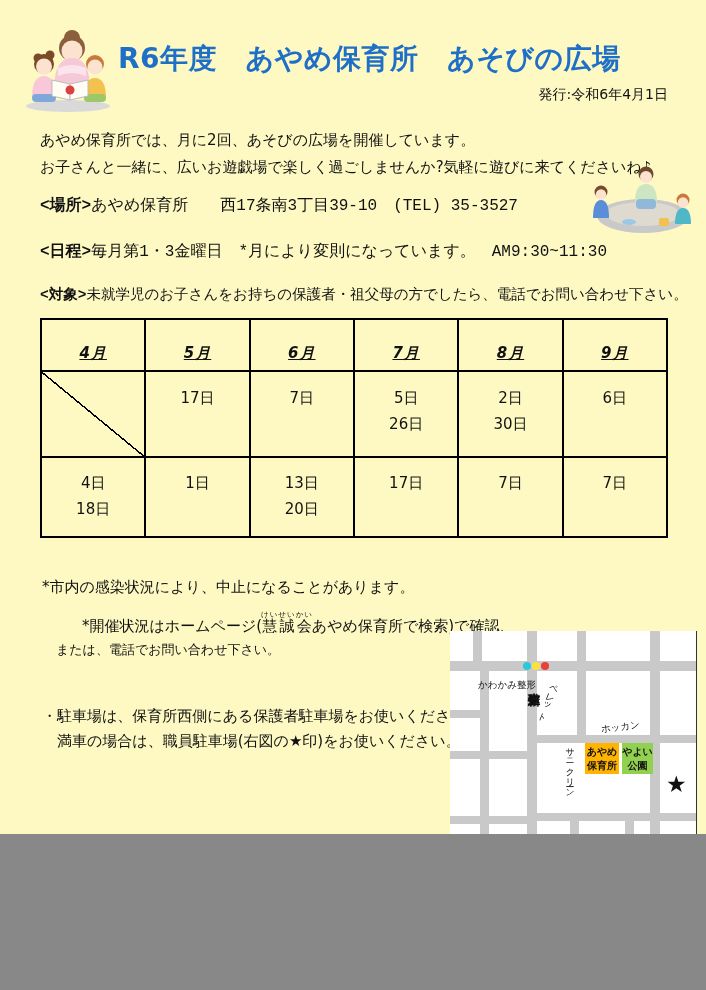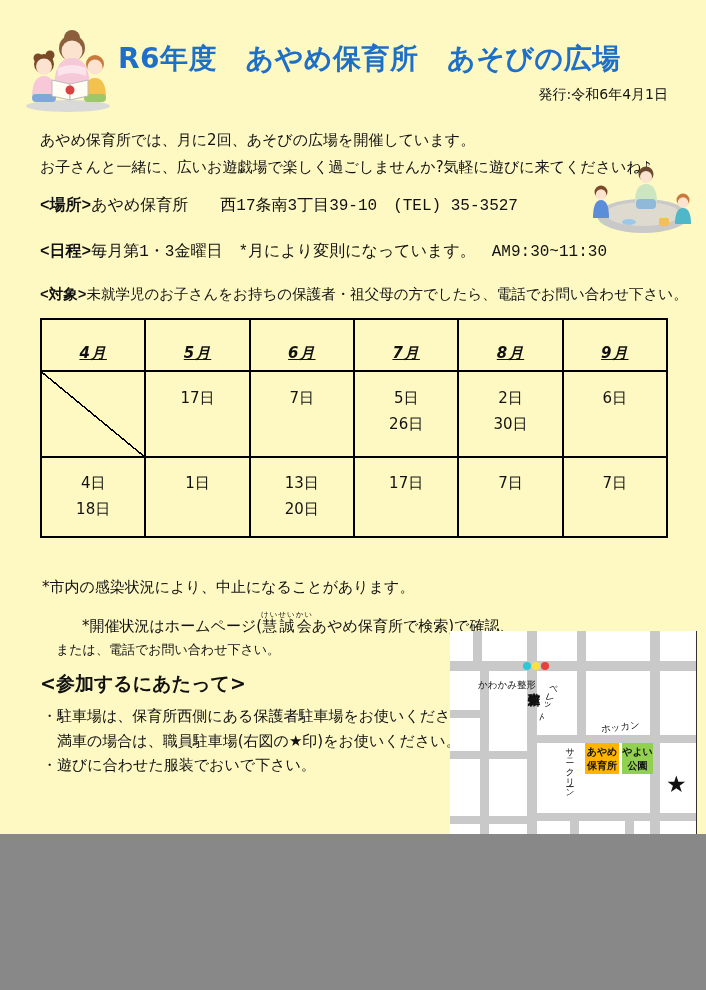--- a/index.html
+++ b/index.html
@@ -166,25 +166,23 @@
             <div>7日</div>
           </td>
     </tr>
   </tbody>
     </table>
 
   <div class="abs note1">*市内の感染状況により、中止になることがあります。</div>
   <div class="abs note2"><span>*開催状況はホームページ(</span><ruby><span>慧誠会</span><rt>けいせいかい</rt></ruby><span>あやめ保育所で検索)で確認、</span></div>
   <div class="abs note2b">または、電話でお問い合わせ下さい。</div>
 
-  <div class="abs sec-head h-join">&lt;参加するにあたって&gt;</div>
   <div class="abs bullets">
     <div>・駐車場は、保育所西側にある保護者駐車場をお使いください。</div>
     <div>　満車の場合は、職員駐車場(右図の★印)をお使いください。</div>
-    <div>・遊びに合わせた服装でおいで下さい。</div>
   </div>
 
   <div class="abs sec-head h-onegai">&lt;お願い&gt;</div>
 
   <div class="abs map">
 
     <div class="road" style="left:23px; top:0; width:9px; height:32px;"></div>
     <div class="road" style="left:127px; top:0; width:9px; height:42px;"></div>
     <div class="road" style="left:0; top:30px; width:247px; height:10px;"></div>
     <div class="road" style="left:77px; top:0; width:10px; height:274px;"></div>

